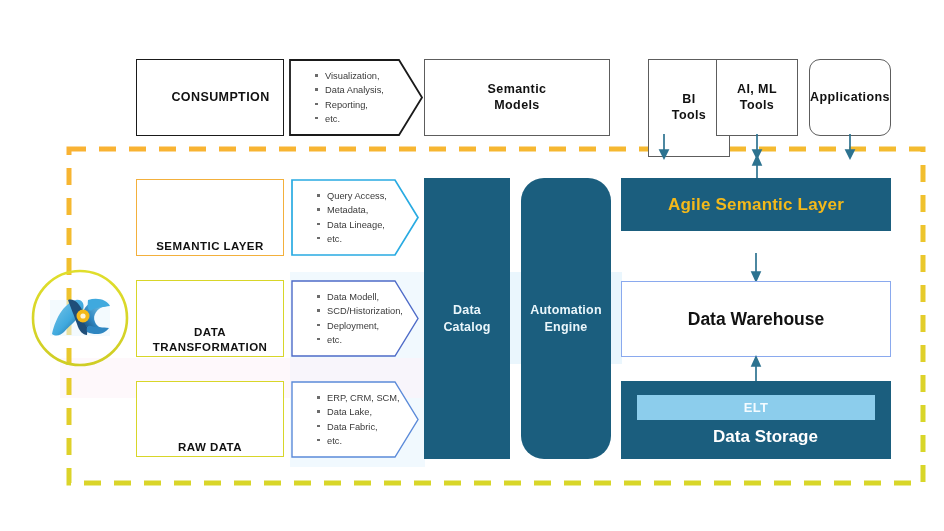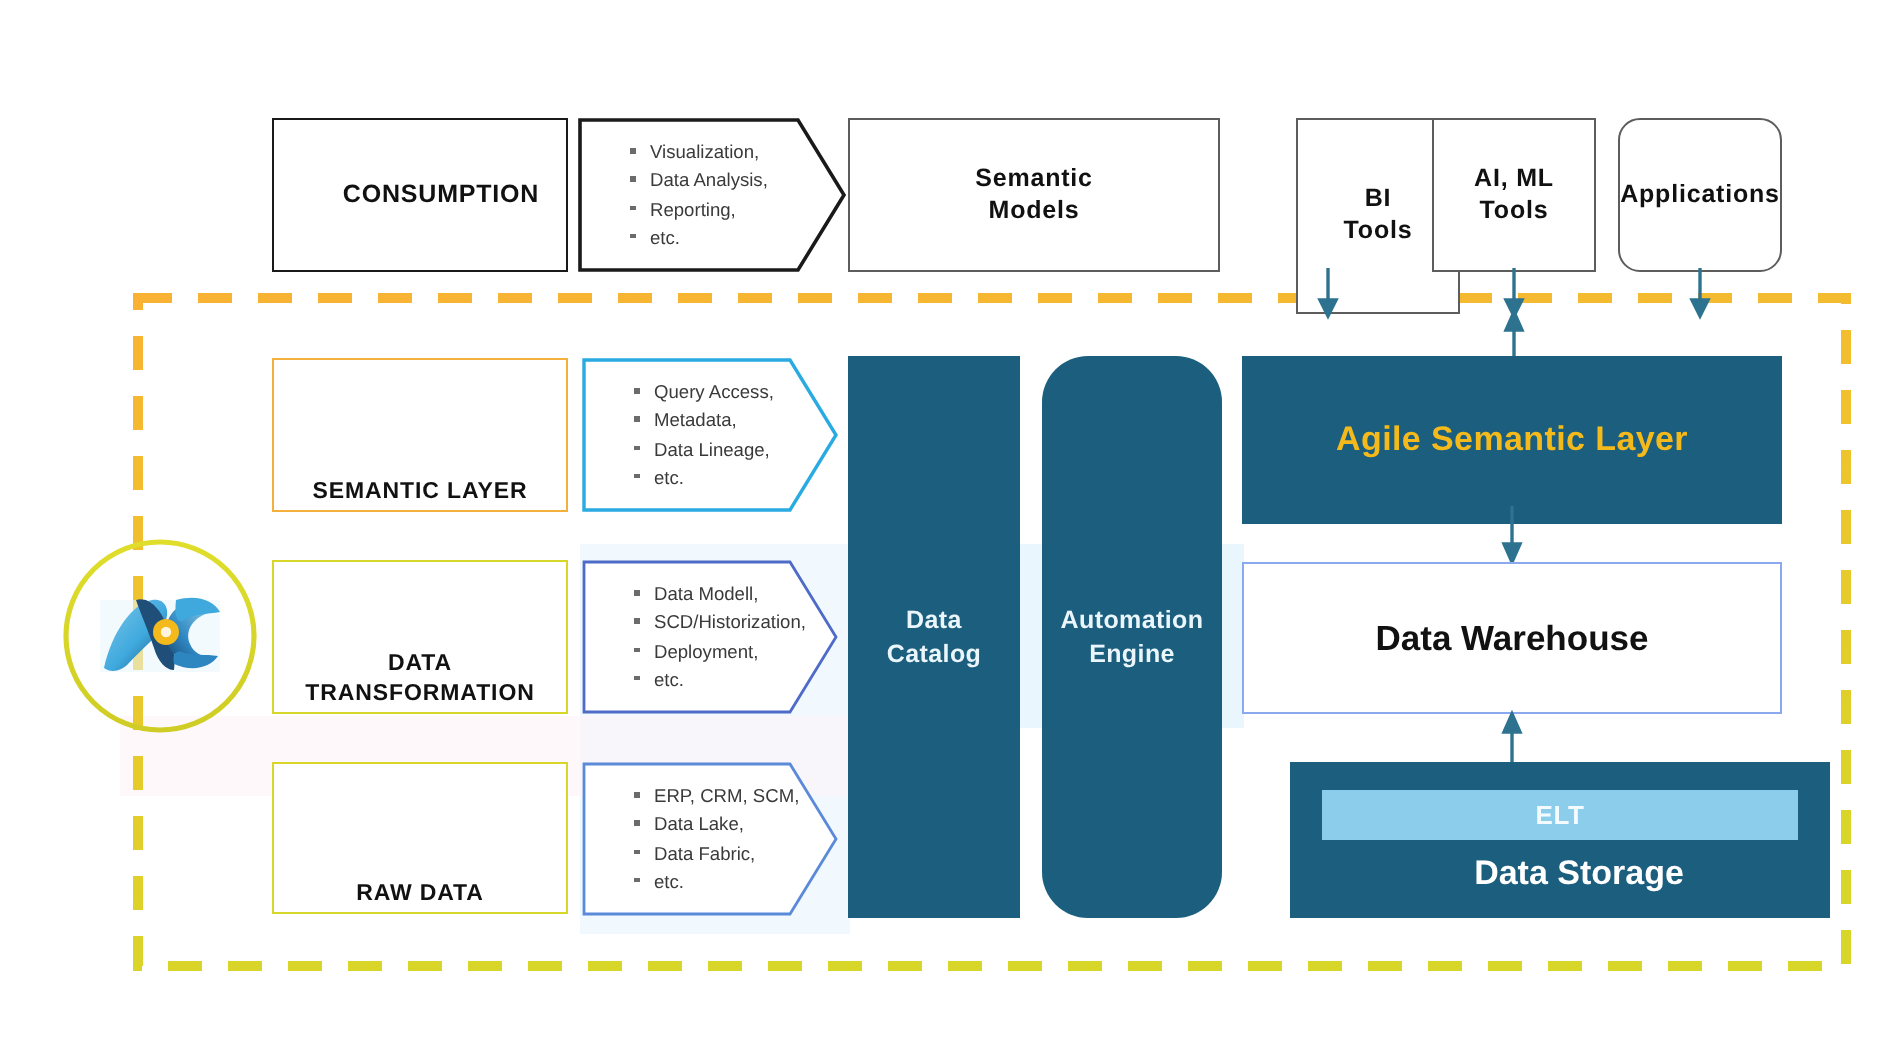--- a/index.html
+++ b/index.html
@@ -45,21 +45,21 @@
 
   
   .pillar{
     background:#1b5e7e;color:#eaf6fb;
     font-weight:700;font-size:12.5px;line-height:1.3;letter-spacing:.2px;
   }
 
   
   .asl{background:#1b5e7e;color:#F4B91A;font-weight:700;font-size:17px;letter-spacing:.2px;}
   .dwh{background:#fff;border:1.6px solid #8aa9ee;color:#111;font-weight:700;font-size:17.5px;}
-  .dstore{background:#1b5e7e;color:#ffffff;display:block;margin-left:24px;}
+  .dstore{background:#1b5e7e;color:#ffffff;display:block;}
   .dstore .elt{
     position:absolute;left:16px;right:16px;top:14px;height:25px;
     background:#8ccdec;color:#f4fbff;font-weight:700;font-size:13px;
     display:flex;align-items:center;justify-content:center;letter-spacing:.3px;
   }
   .dstore .dslabel{
     position:absolute;left:0;right:0;top:46px;
     text-align:center;font-weight:700;font-size:17px;color:#fff;padding-left:19px;
   }
 
@@ -247,21 +247,21 @@
   <div class="box pillar" style="left:424px;top:178px;width:86px;height:281px;white-space:pre-line;">
     <span>Data
 Catalog</span>
   </div>
 
   <div class="box pillar" style="left:521px;top:178px;width:90px;height:281px;white-space:pre-line;border-radius:23px;">
     <span>Automation
 Engine</span>
   </div>
 
-  <div class="box asl" style="left:621px;top:178px;width:270px;height:84px;">
+  <div class="box asl" style="left:621px;top:178px;width:270px;height:53px;">
     <span>Agile Semantic Layer</span>
   </div>
 
   <div class="dashed-wrap" style="left:736px;top:253px;width:40px;height:30px;">
     <svg width="40" height="30" viewBox="0 0 40 30">
       <g stroke="#2d7390" stroke-width="1.7" fill="#2d7390">
         <line x1="20" y1="0" x2="20" y2="21"></line>
         <path d="M20,28 L16,19 L24,19 Z"></path>
       </g>
     </svg>

